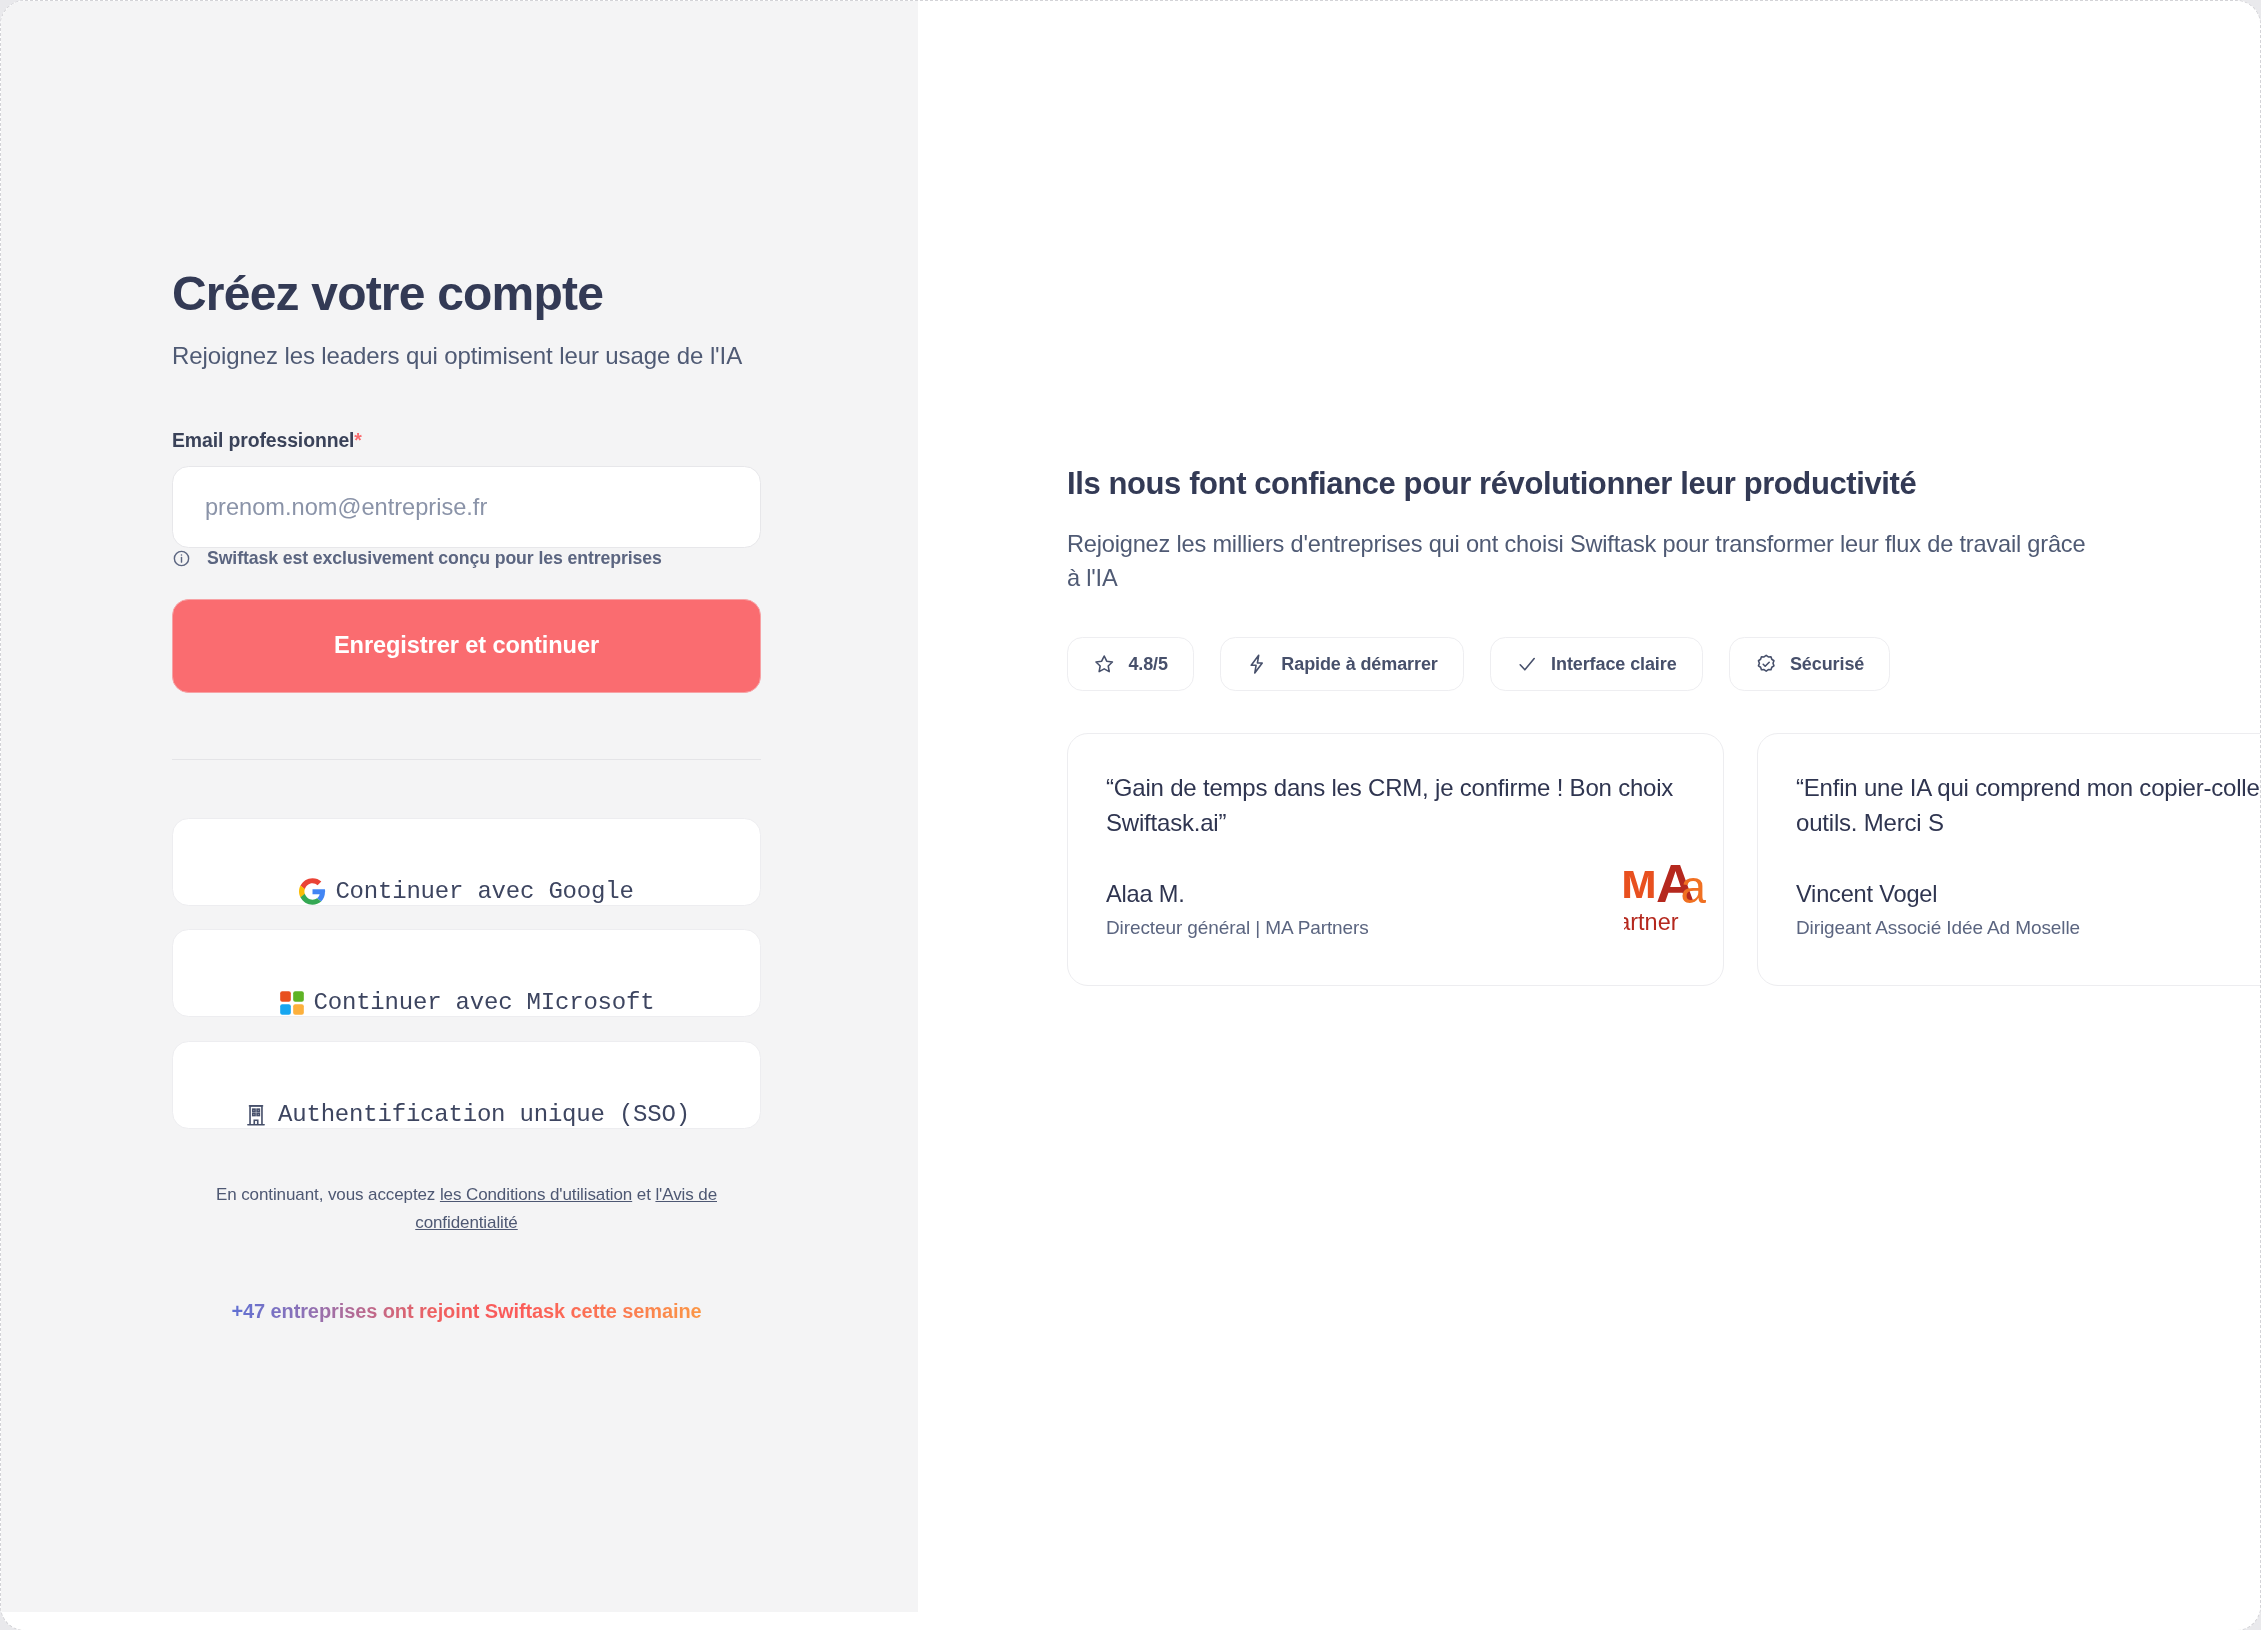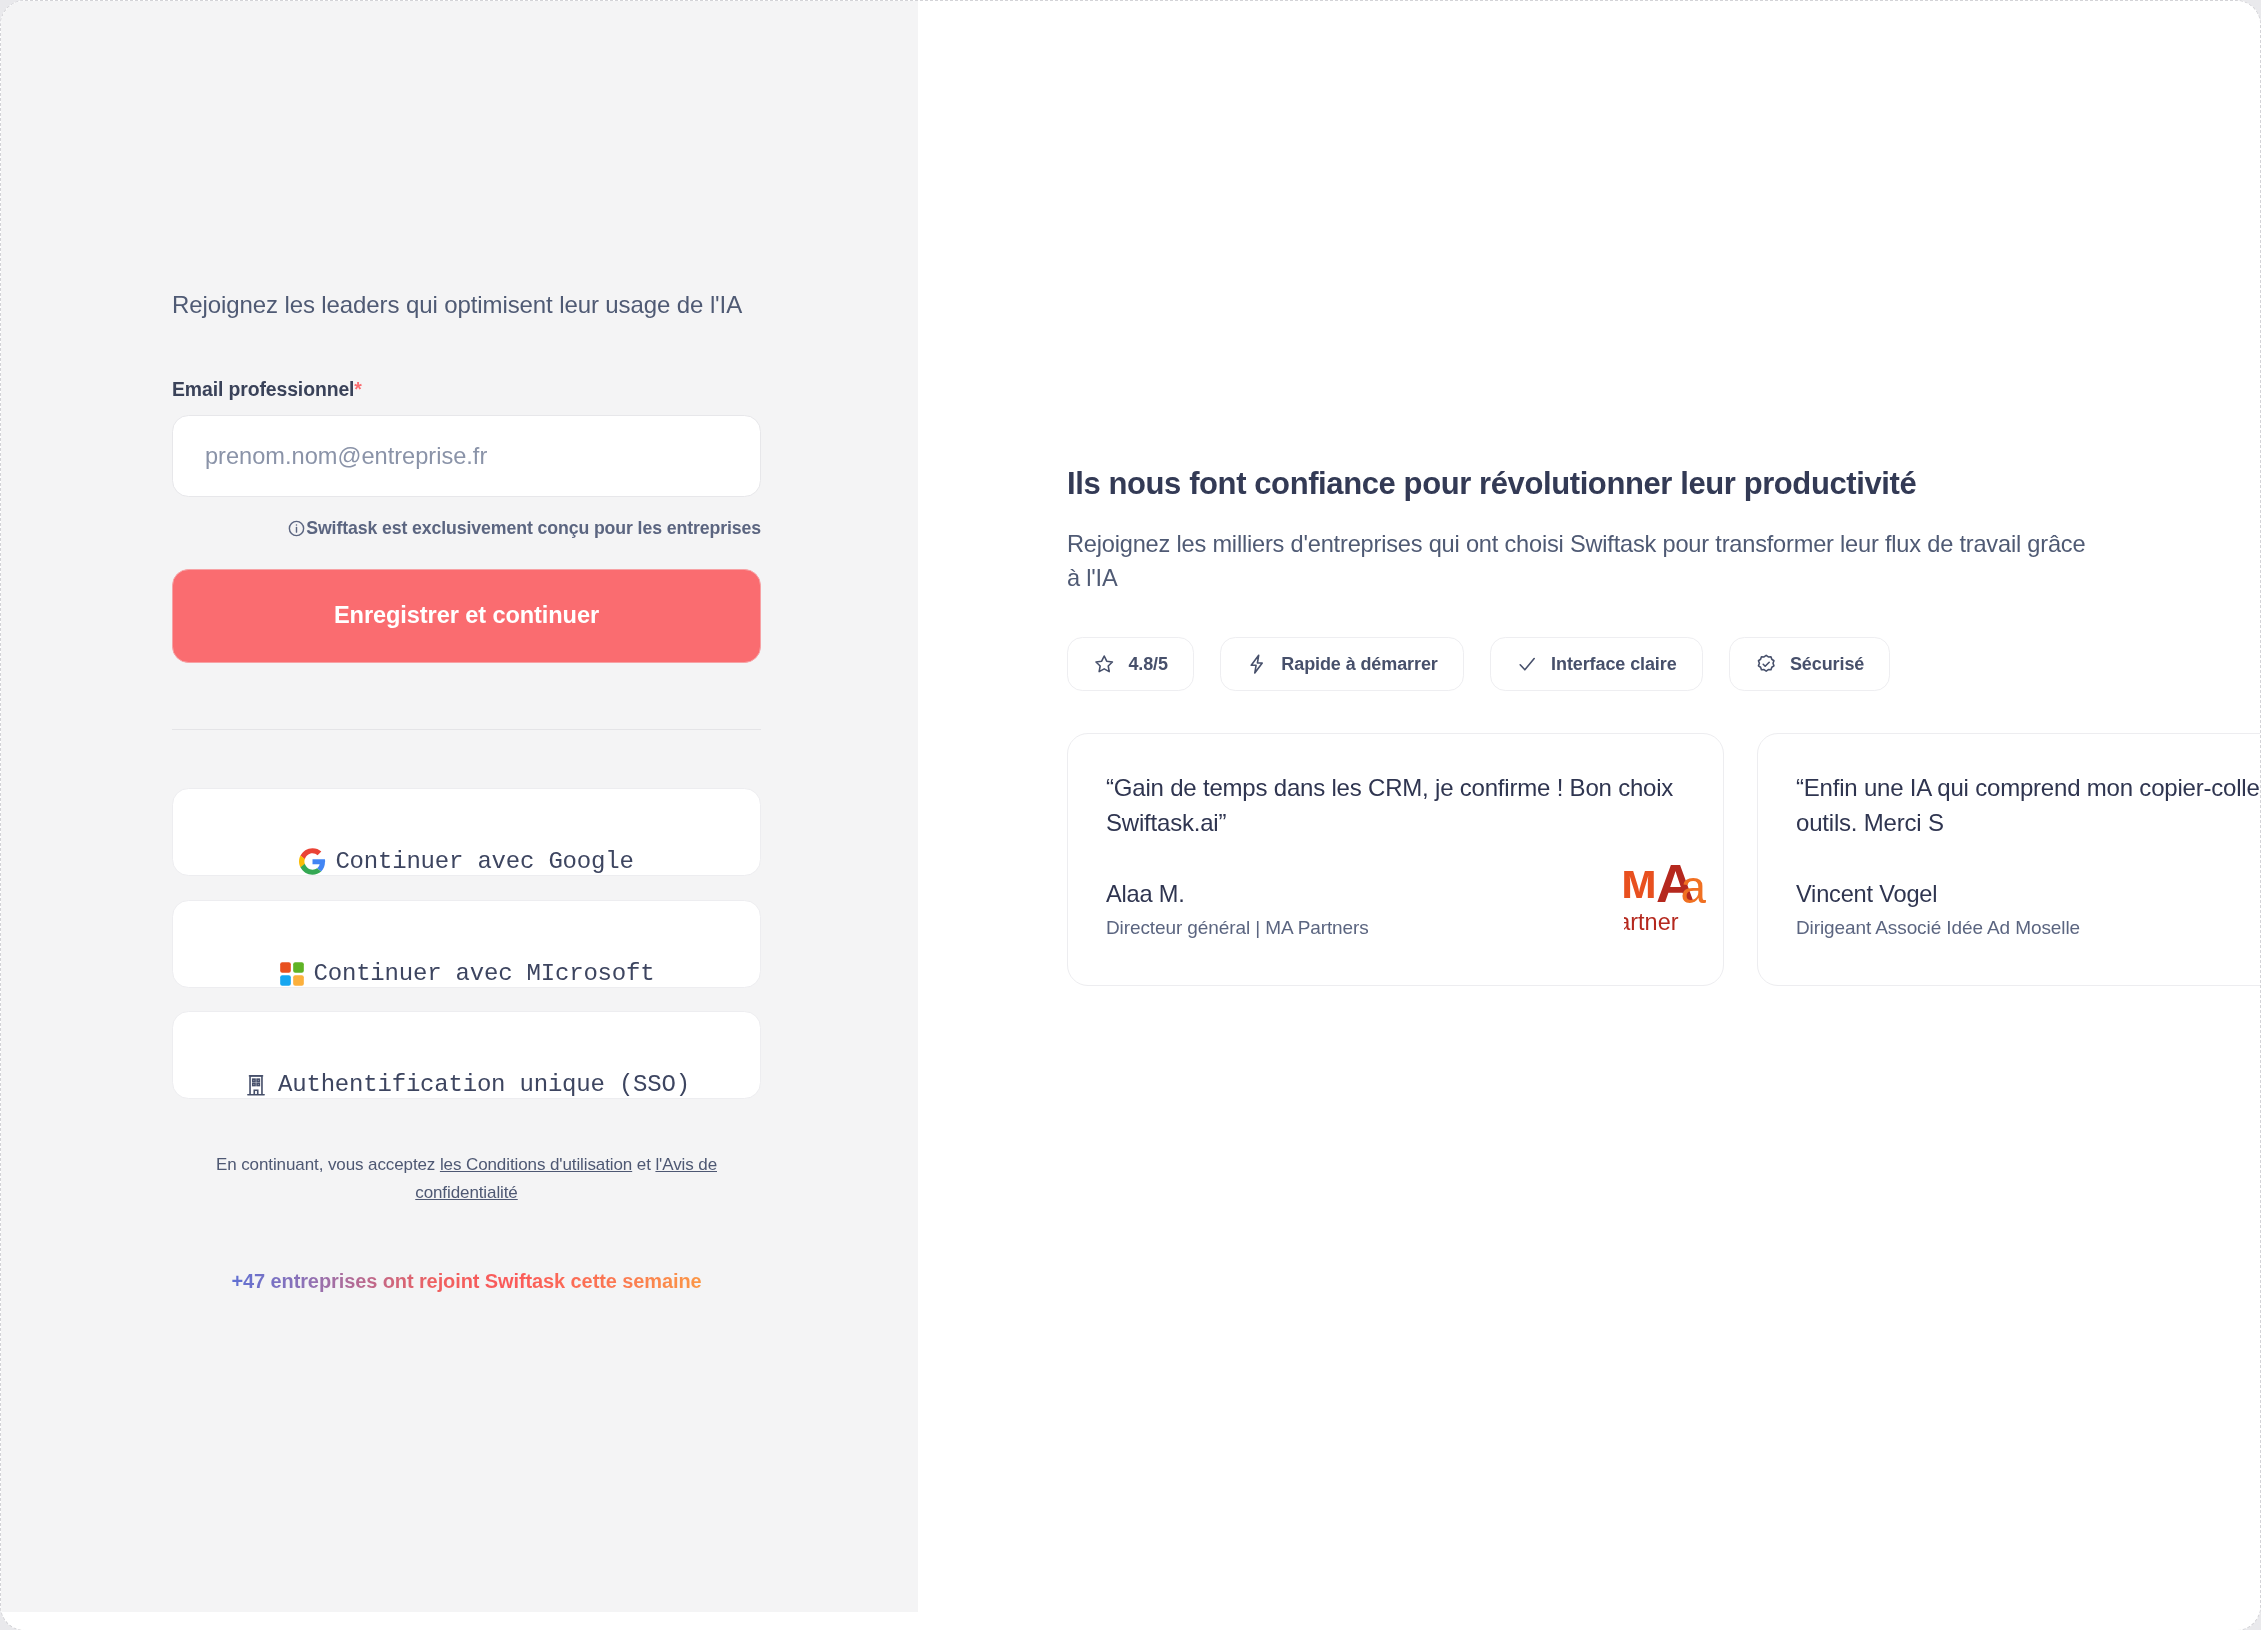--- a/index.html
+++ b/index.html
@@ -70,25 +70,23 @@
     border:1.2px solid #e7e7ea;
     border-radius:16.5px;
     padding:0 32px;
     font-family:"Liberation Sans",sans-serif;
     font-size:23.6px;
     color:#3a4259;
     outline:none;
   }
   .email-input::placeholder{color:#8a93a8;opacity:1;}
   .hint-row{
-    margin-top:21px;
     display:flex;
     align-items:center;
-    gap:0;
-    justify-content:flex-end;
+    gap:16px;
   }
   .hint-row .txt{
     font-size:17.7px;
     font-weight:600;
     color:#5b6580;
     letter-spacing:-0.1px;
   }
   .cta-btn{
     margin-top:29.4px;
     display:block;
@@ -277,20 +275,21 @@
 </style>
 </head>
 <body>
 
 <div id="viewport">
   <div id="panes">
 
     <div class="left-pane">
       <div class="form-wrap">
 
+        <h1 class="page-title">Créez votre compte</h1>
         <p class="page-sub">Rejoignez les leaders qui optimisent leur usage de l'IA</p>
 
         <div class="field-label">
           <span>Email professionnel</span><span class="req-star">*</span>
         </div>
 
         <input class="email-input" type="email" placeholder="prenom.nom@entreprise.fr" style="">
 
         <div class="hint-row">
           <span>

